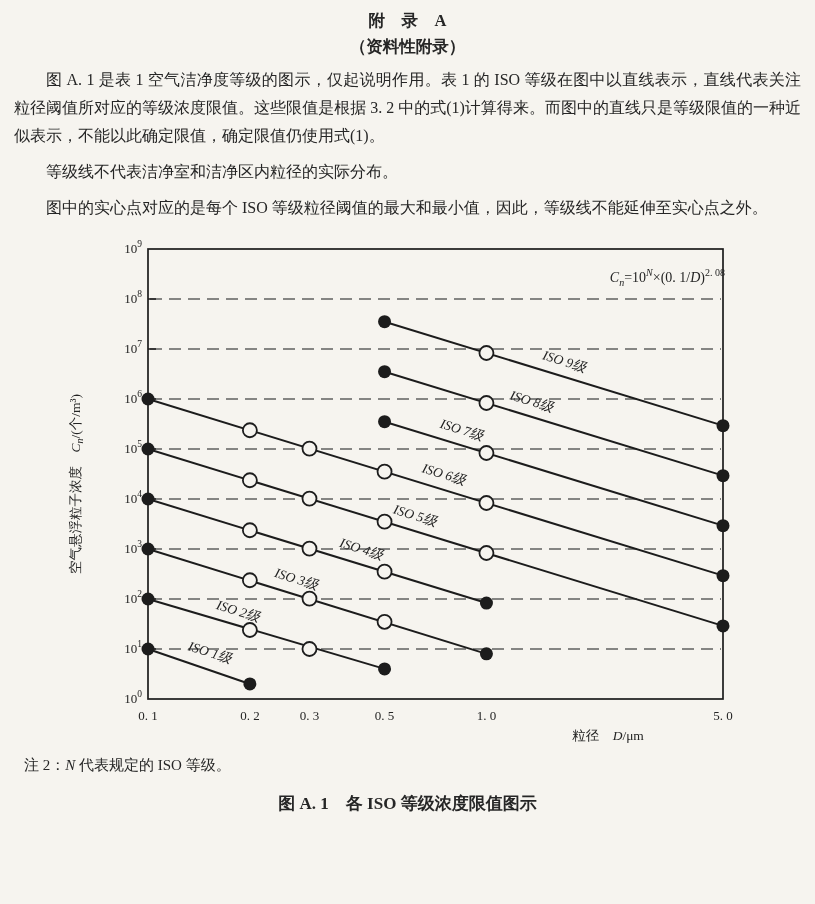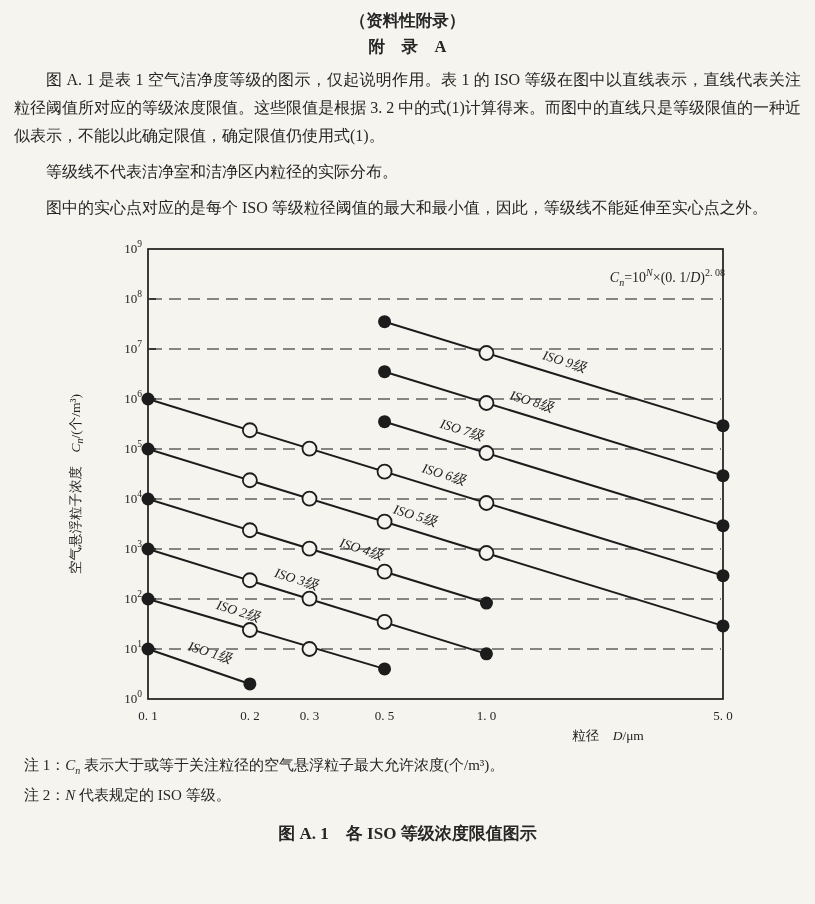--- a/index.html
+++ b/index.html
@@ -20,22 +20,22 @@
   .notes .v{font-style:italic;font-family:"Liberation Serif",serif;}
   .notes sub{font-size:10px;}
   figcaption{margin-top:14px;text-align:center;font-weight:bold;font-size:17px;}
 </style>
 </head>
 <body>
 
 <div class="page">
 
   <div class="hdr">
+    <div>附　录　A</div>
     <div>（资料性附录）</div>
-    <div>附　录　A</div>
   </div>
 
   <div class="body-text">
     <p>图 A. 1 是表 1 空气洁净度等级的图示，仅起说明作用。表 1 的 ISO 等级在图中以直线表示，直线代表关注粒径阈值所对应的等级浓度限值。这些限值是根据 3. 2 中的式(1)计算得来。而图中的直线只是等级限值的一种近似表示，不能以此确定限值，确定限值仍使用式(1)。</p>
     <p>等级线不代表洁净室和洁净区内粒径的实际分布。</p>
     <p>图中的实心点对应的是每个 ISO 等级粒径阈值的最大和最小值，因此，等级线不能延伸至实心点之外。</p>
   </div>
 
   <figure>
     <svg id="chart-svg" class="chart" width="815" height="515" viewBox="0 0 815 515">
@@ -126,20 +126,19 @@
         <circle cx="723" cy="341.6566189822945" r="6.5" fill="#1c1c1c"></circle>
         <circle cx="384.55965171102713" cy="187.67286682609347" r="6.5" fill="#1c1c1c"></circle>
         <circle cx="723" cy="291.6566189822945" r="6.5" fill="#1c1c1c"></circle>
         <circle cx="384.55965171102713" cy="137.67286682609347" r="6.5" fill="#1c1c1c"></circle>
         <circle cx="723" cy="241.65661898229453" r="6.5" fill="#1c1c1c"></circle>
         <circle cx="384.55965171102713" cy="87.67286682609347" r="6.5" fill="#1c1c1c"></circle>
         <circle cx="723" cy="191.65661898229456" r="6.5" fill="#1c1c1c"></circle>
       </svg>
 
     <div class="notes">
-      <div><span>注 1：</span><span class="v">C</span><sub class="v">n</sub><span> 表示大于或等于关注粒径的空气悬浮粒子最大允许浓度(个/m³)。</span></div>
       <div><span>注 2：</span><span class="v">N</span><span> 代表规定的 ISO 等级。</span></div>
     </div>
 
     <figcaption>图 A. 1　各 ISO 等级浓度限值图示</figcaption>
   </figure>
 
 </div>
 
 </body></html>

